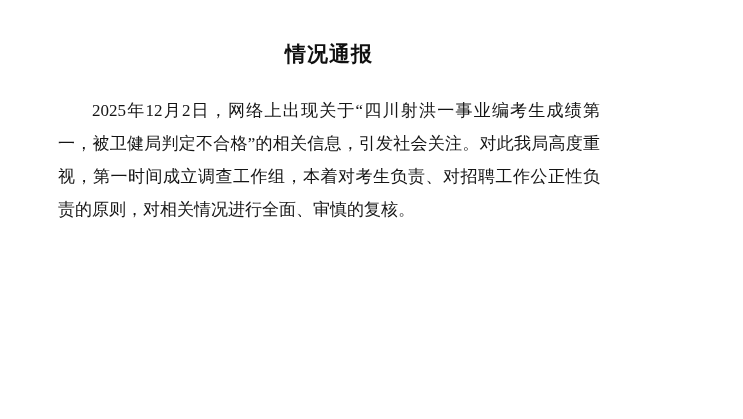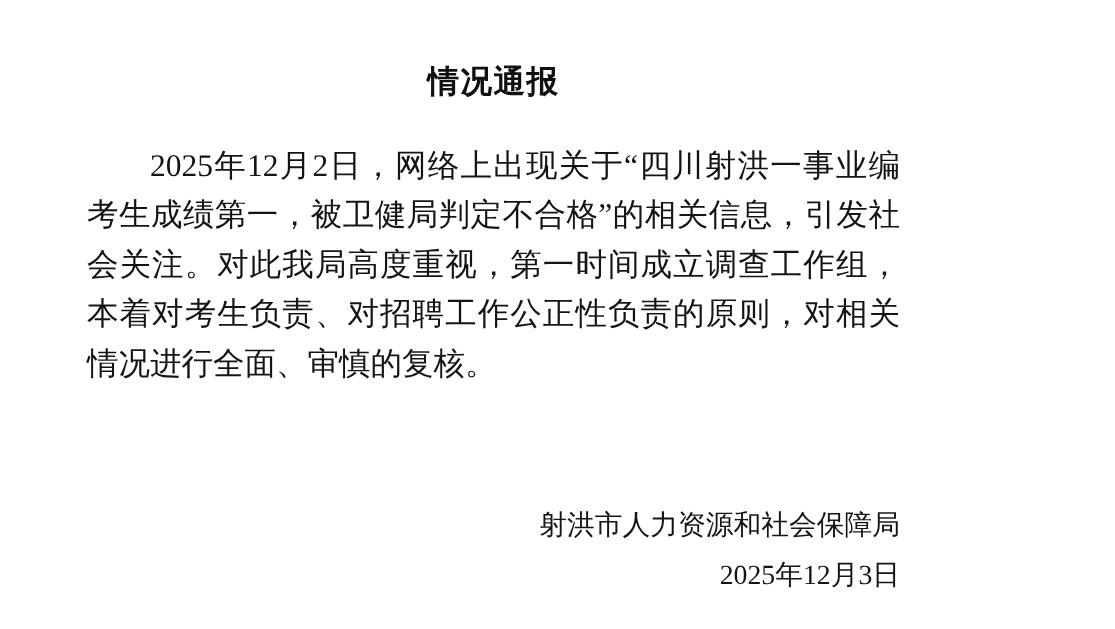--- a/index.html
+++ b/index.html
@@ -24,21 +24,21 @@
   }
   .doc-title {
     text-align: center;
     font-size: 21px;
     font-weight: bold;
     letter-spacing: 1px;
     margin: 10px 0 26px 0;
     color: #101010;
   }
   .doc-body {
-    font-size: 21px;
+    font-size: 17px;
     line-height: 33px;
     text-align: justify;
     text-justify: inter-ideograph;
     color: #141414;
   }
   .para {
     margin: 0 0 14px 0;
     text-indent: 2em;
   }
   .sign-block {
@@ -59,18 +59,14 @@
 <body>
 
 <div class="page">
 
   <div class="doc-title">情况通报</div>
 
   <div class="doc-body">
     <p class="para">2025年12月2日，网络上出现关于“四川射洪一事业编考生成绩第一，被卫健局判定不合格”的相关信息，引发社会关注。对此我局高度重视，第一时间成立调查工作组，本着对考生负责、对招聘工作公正性负责的原则，对相关情况进行全面、审慎的复核。</p>
   </div>
 
-  <div class="sign-block">
-    <span class="sign-line">射洪市人力资源和社会保障局</span>
-    <span class="sign-line">2025年12月3日</span>
-  </div>
 
 </div>
 
 </body></html>

